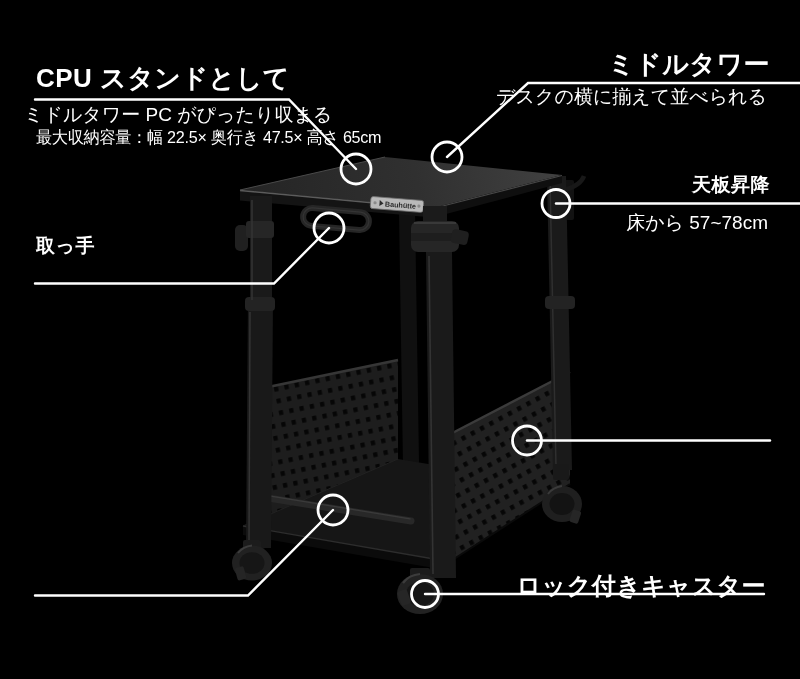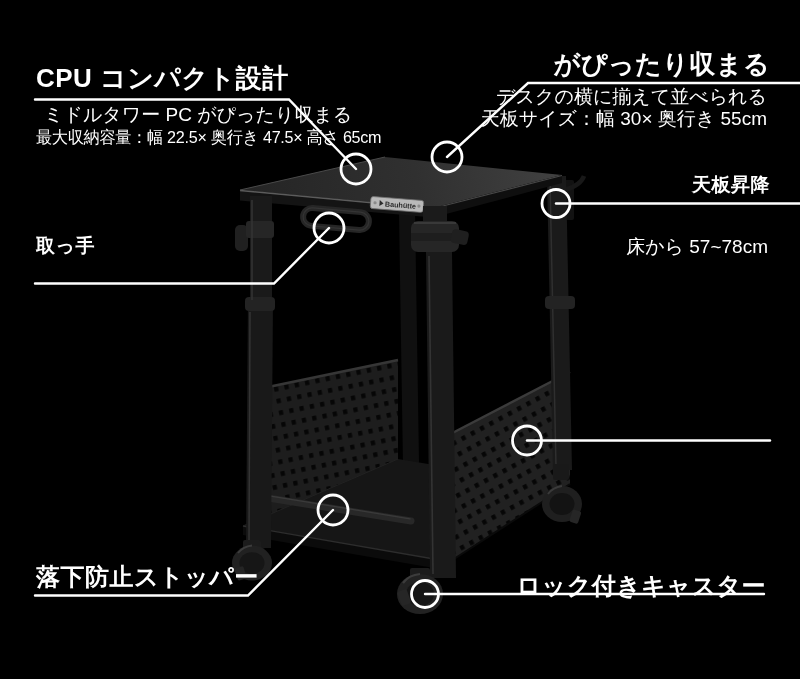--- a/index.html
+++ b/index.html
@@ -151,31 +151,29 @@
       <circle cx="356" cy="169" r="15"></circle>
       <circle cx="447" cy="157" r="15"></circle>
       <circle cx="556" cy="203.5" r="14"></circle>
       <circle cx="329" cy="228" r="15"></circle>
       <circle cx="527" cy="440.5" r="14.5"></circle>
       <circle cx="333" cy="510" r="15"></circle>
       <circle cx="425" cy="594" r="13.5"></circle>
     </g>
   </svg>
 
-  <div class="txt title t26" style="left:36px;top:64px;">CPU コンパクト設計</div>
-  <div class="txt sub" style="left:44px;top:104px;">ミドルタワー PC がぴったり収まる</div>
+  <div class="txt title t26" style="left:36px;top:64px;">CPU スタンドとして</div>
+  <div class="txt sub" style="left:24px;top:104px;">ミドルタワー PC がぴったり収まる</div>
   <div class="txt sub-sm" style="left:36px;top:128px;">最大収納容量：幅 22.5× 奥行き 47.5× 高さ 65cm</div>
 
-  <div class="txt title t26 ra" style="right:30px;top:50px;">がぴったり収まる</div>
+  <div class="txt title t26 ra" style="right:30px;top:50px;">ミドルタワー</div>
   <div class="txt sub ra" style="right:33px;top:86px;">デスクの横に揃えて並べられる</div>
-  <div class="txt sub ra" style="right:33px;top:108px;">天板サイズ：幅 30× 奥行き 55cm</div>
 
   <div class="txt title t25 ra" style="right:30px;top:174px;">天板昇降</div>
-  <div class="txt sub ra" style="right:32px;top:212px;margin-top:24px;">床から 57~78cm</div>
+  <div class="txt sub ra" style="right:32px;top:212px;">床から 57~78cm</div>
 
   <div class="txt title t25" style="left:36px;top:235px;font-family:Liberation Serif, serif;">取っ手</div>
 
 
-  <div class="txt title t24" style="left:36px;top:563px;">落下防止ストッパー</div>
 
   <div class="txt title t24 ra" style="right:34px;top:564px;margin-top:8px;">ロック付きキャスター</div>
 
 </div>
 
 </body></html>

